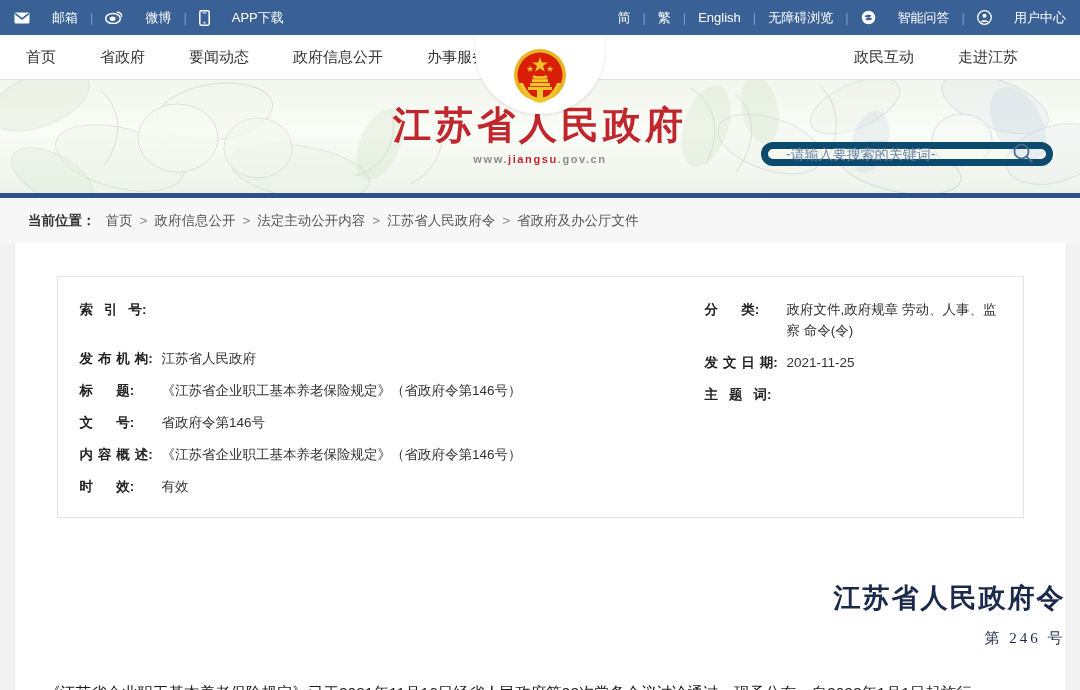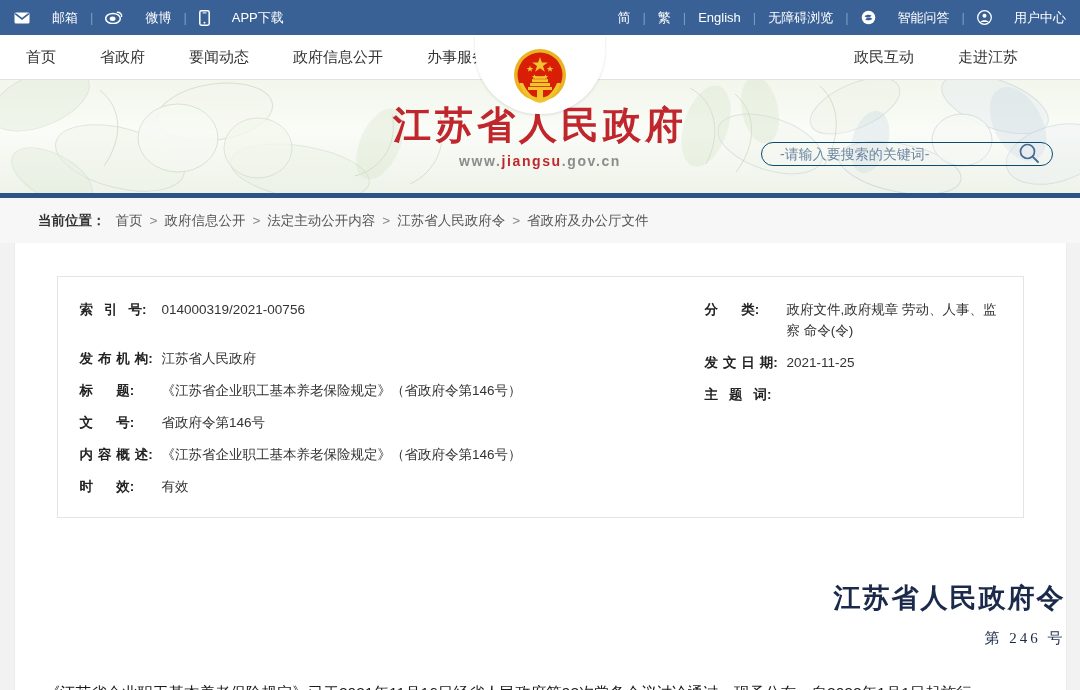--- a/index.html
+++ b/index.html
@@ -101,35 +101,35 @@
     font-family: "Liberation Sans", "DejaVu Sans", sans-serif;
     font-size: 38px;
     font-weight: bold;
     color: #c0272d;
     letter-spacing: 4px;
     line-height: 1;
     text-shadow: 0 1px 0 rgba(255,255,255,0.6);
   }
   .site-url {
     margin-top: 9px;
-    font-size: 14px;
+    font-size: 11px;
     letter-spacing: 1.6px;
     font-weight: bold;
     color: #8c8c8c;
   }
   .site-url .hl { color: #c0272d; }
 
   
   .search-wrap {
     position: absolute;
     right: 27px;
     top: 62px;
     width: 292px;
     height: 24px;
-    border: 1px solid #0c4a6e;
+    border: 7px solid #0c4a6e;
     border-radius: 19px;
     background: rgba(255,255,255,0.12);
     display: flex; align-items: center;
     padding: 0 6px 0 18px;
   }
   .search-input {
     flex: 1;
     border: none; outline: none; background: transparent;
     font-size: 14px;
     color: #5a6f88;
@@ -142,21 +142,21 @@
     background: transparent; border: none; cursor: pointer;
   }
 
   .blue-rule { height: 5px; background: #2b5387; }
 
   
   .crumb-band {
     height: 45px;
     background: #f7f7f7;
     display: flex; align-items: center;
-    padding-left: 38px;
+    padding-left: 28px;
     font-size: 13.5px;
   }
   .crumb-label { color: #333333; font-weight: bold; margin-right: 10px; }
   .crumb-list { display: flex; align-items: center; color: #555555; }
   .crumb-link { color: #555555; cursor: pointer; }
   .crumb-sep { margin: 0 7px; color: #888888; }
 
   
   .page-wrap {
     background: #f2f2f2;
@@ -434,21 +434,20 @@
 
     <div class="meta-box">
 
       <div class="meta-col-left">
         <div class="meta-row">
           <span class="meta-key k5">
               <span>索</span>
               <span>引</span>
               <span>号:</span>
             </span>
-          <span class="meta-val">014000319/2021-00756</span>
         </div>
         <div class="gap-row"></div>
 
         <div class="meta-row">
           <span class="meta-key k5">
               <span>发</span>
               <span>布</span>
               <span>机</span>
               <span>构:</span>
             </span>

